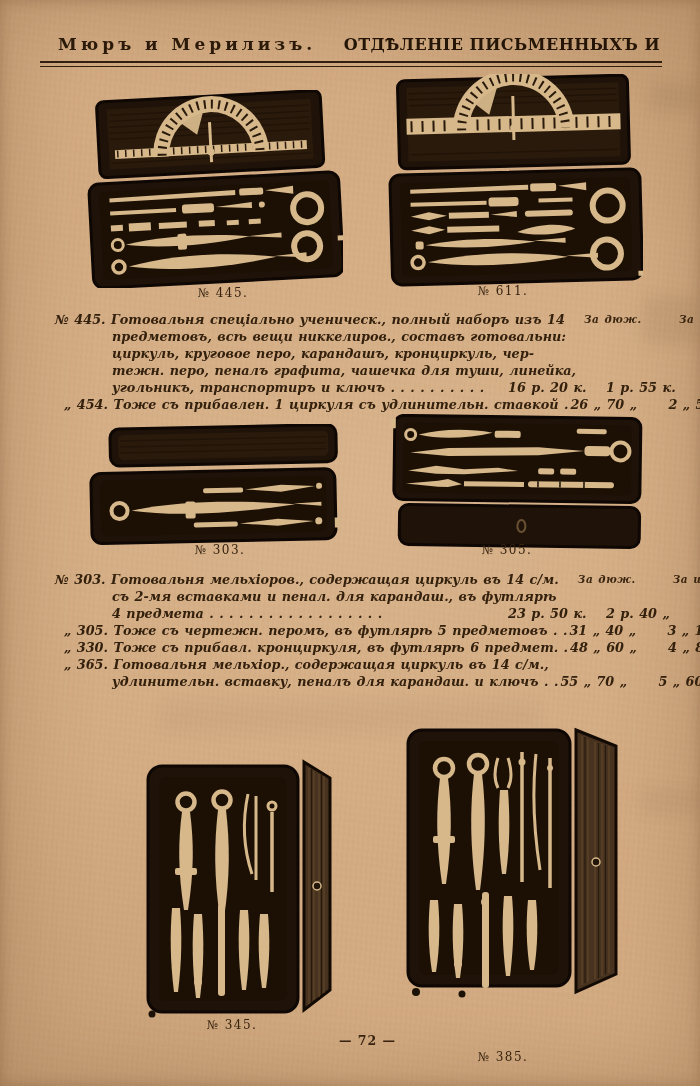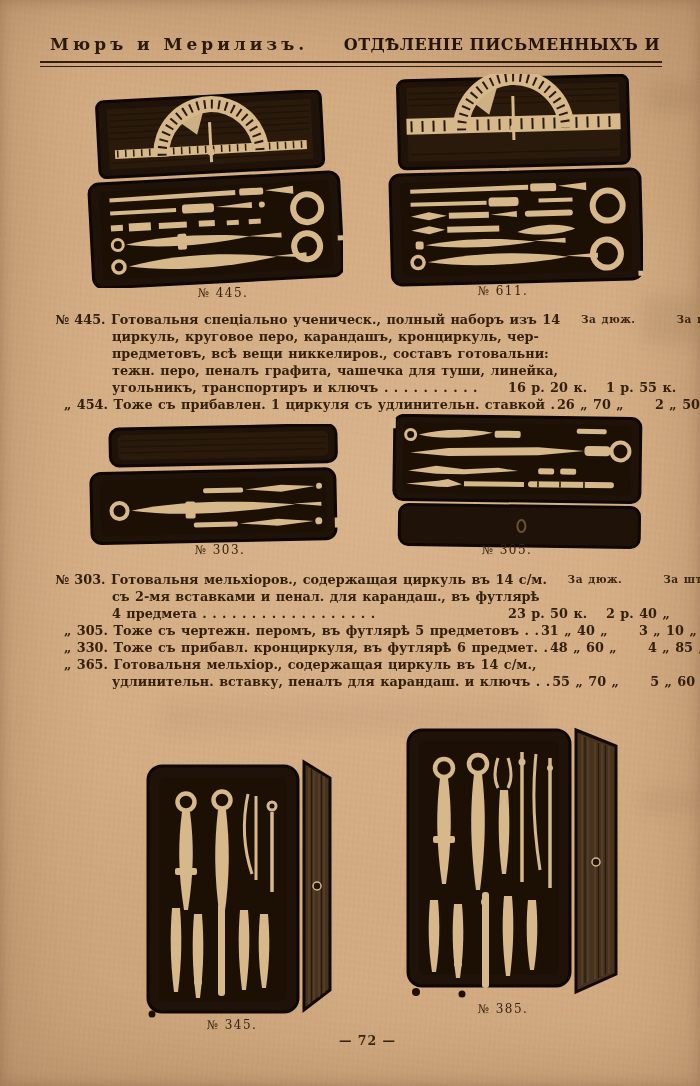--- a/index.html
+++ b/index.html
@@ -17,39 +17,39 @@
       repeating-linear-gradient(94deg, rgba(80,50,20,.02) 0 2px, transparent 2px 5px),
       repeating-linear-gradient(7deg, rgba(255,240,210,.025) 0 3px, transparent 3px 7px),
       #d3ab82;
     box-shadow:inset 0 0 90px rgba(92,56,24,.28), inset 0 0 14px rgba(80,48,20,.25);
     color:#2f1d0c;
   }
   .smudge{position:absolute;background:rgba(58,38,18,.07);filter:blur(7px);border-radius:8px;}
 
   
   .hdr-left{
-    position:absolute;left:50px;top:34px;
+    position:absolute;left:58px;top:34px;
     font-size:17px;font-weight:700;letter-spacing:4px;color:#2b1a0a;
   }
   .hdr-right{
     position:absolute;right:40px;top:35px;
     font-size:16px;font-weight:700;letter-spacing:.5px;color:#241507;
   }
   .hdr-rule{
     position:absolute;left:40px;right:38px;top:61px;height:3px;
     border-top:2px solid #31200e;border-bottom:1.5px solid #31200e;
   }
 
   
   .tblock{
     position:absolute;left:55px;width:635px;
     font-size:12.8px;line-height:17px;font-weight:700;
     color:#33200d;word-spacing:1px;
   }
-  .row{display:flex;align-items:center;}
+  .row{display:flex;align-items:center;font-style:italic;}
   .row .t{flex:1 1 auto;white-space:nowrap;overflow:visible;}
   .c1{flex:0 0 96px;width:96px;}
   .c2{flex:0 0 84px;width:84px;}
   .colhead{font-size:10.5px;letter-spacing:.5px;text-align:center;color:#3a2510;}
   .pv{text-align:left;padding-left:2px;white-space:nowrap;}
   .ind{padding-left:57px;}
   .ind2{padding-left:9px;}
 
   
   .fig{position:absolute;}
@@ -181,24 +181,24 @@
   </svg>
   <div class="cap" style="left:448px;top:284px;">№ 611.</div>
 
   <div class="tblock" style="top:311px;">
     <div class="row">
       <span class="t">№ 445. Готовальня спеціально ученическ., полный наборъ изъ 14</span>
       <span class="c1 colhead">За дюж.</span>
       <span class="c2 colhead">За шт.</span>
     </div>
     <div class="row">
+      <span class="t ind">предметовъ, всѣ вещи никкелиров., составъ готовальни:</span>
+    </div>
+    <div class="row">
       <span class="t ind">циркуль, круговое перо, карандашъ, кронциркуль, чер-</span>
-    </div>
-    <div class="row">
-      <span class="t ind">предметовъ, всѣ вещи никкелиров., составъ готовальни:</span>
     </div>
     <div class="row">
       <span class="t ind">тежн. перо, пеналъ графита, чашечка для туши, линейка,</span>
     </div>
     <div class="row">
       <span class="t ind">угольникъ, транспортиръ и ключъ .  .  .  .  .  .  .  .  .  .</span>
       <span class="c1 pv">16 р. 20 к.</span>
       <span class="c2 pv">1 р. 55 к.</span>
     </div>
     <div class="row">
@@ -373,17 +373,17 @@
       <circle class="mt" cx="60" cy="262" r="4"></circle>
       <rect class="mt" x="84" y="190" width="7" height="96" rx="3"></rect>
       <circle class="mt" cx="87" cy="200" r="4"></circle>
       <path class="mt" d="M106 194 C104 218 104 242 108 274 L112 274 C116 242 116 218 114 194 Z"></path>
       <path class="mt" d="M130 198 C128 220 128 242 132 268 L136 268 C140 242 140 220 138 198 Z"></path>
       <circle class="mt" cx="134" cy="252" r="3.5"></circle>
     </g>
     <circle cx="18" cy="290" r="4" fill="#1b1106"></circle>
     <circle cx="64" cy="292" r="3.5" fill="#1b1106"></circle>
   </svg>
-  <div class="cap" style="left:448px;top:1002px;">№ 385.</div>
+  <div class="cap" style="left:448px;top:1050px;">№ 385.</div>
 
   <div class="pagenum">— 72 —</div>
 
 </div>
 
 </body></html>

